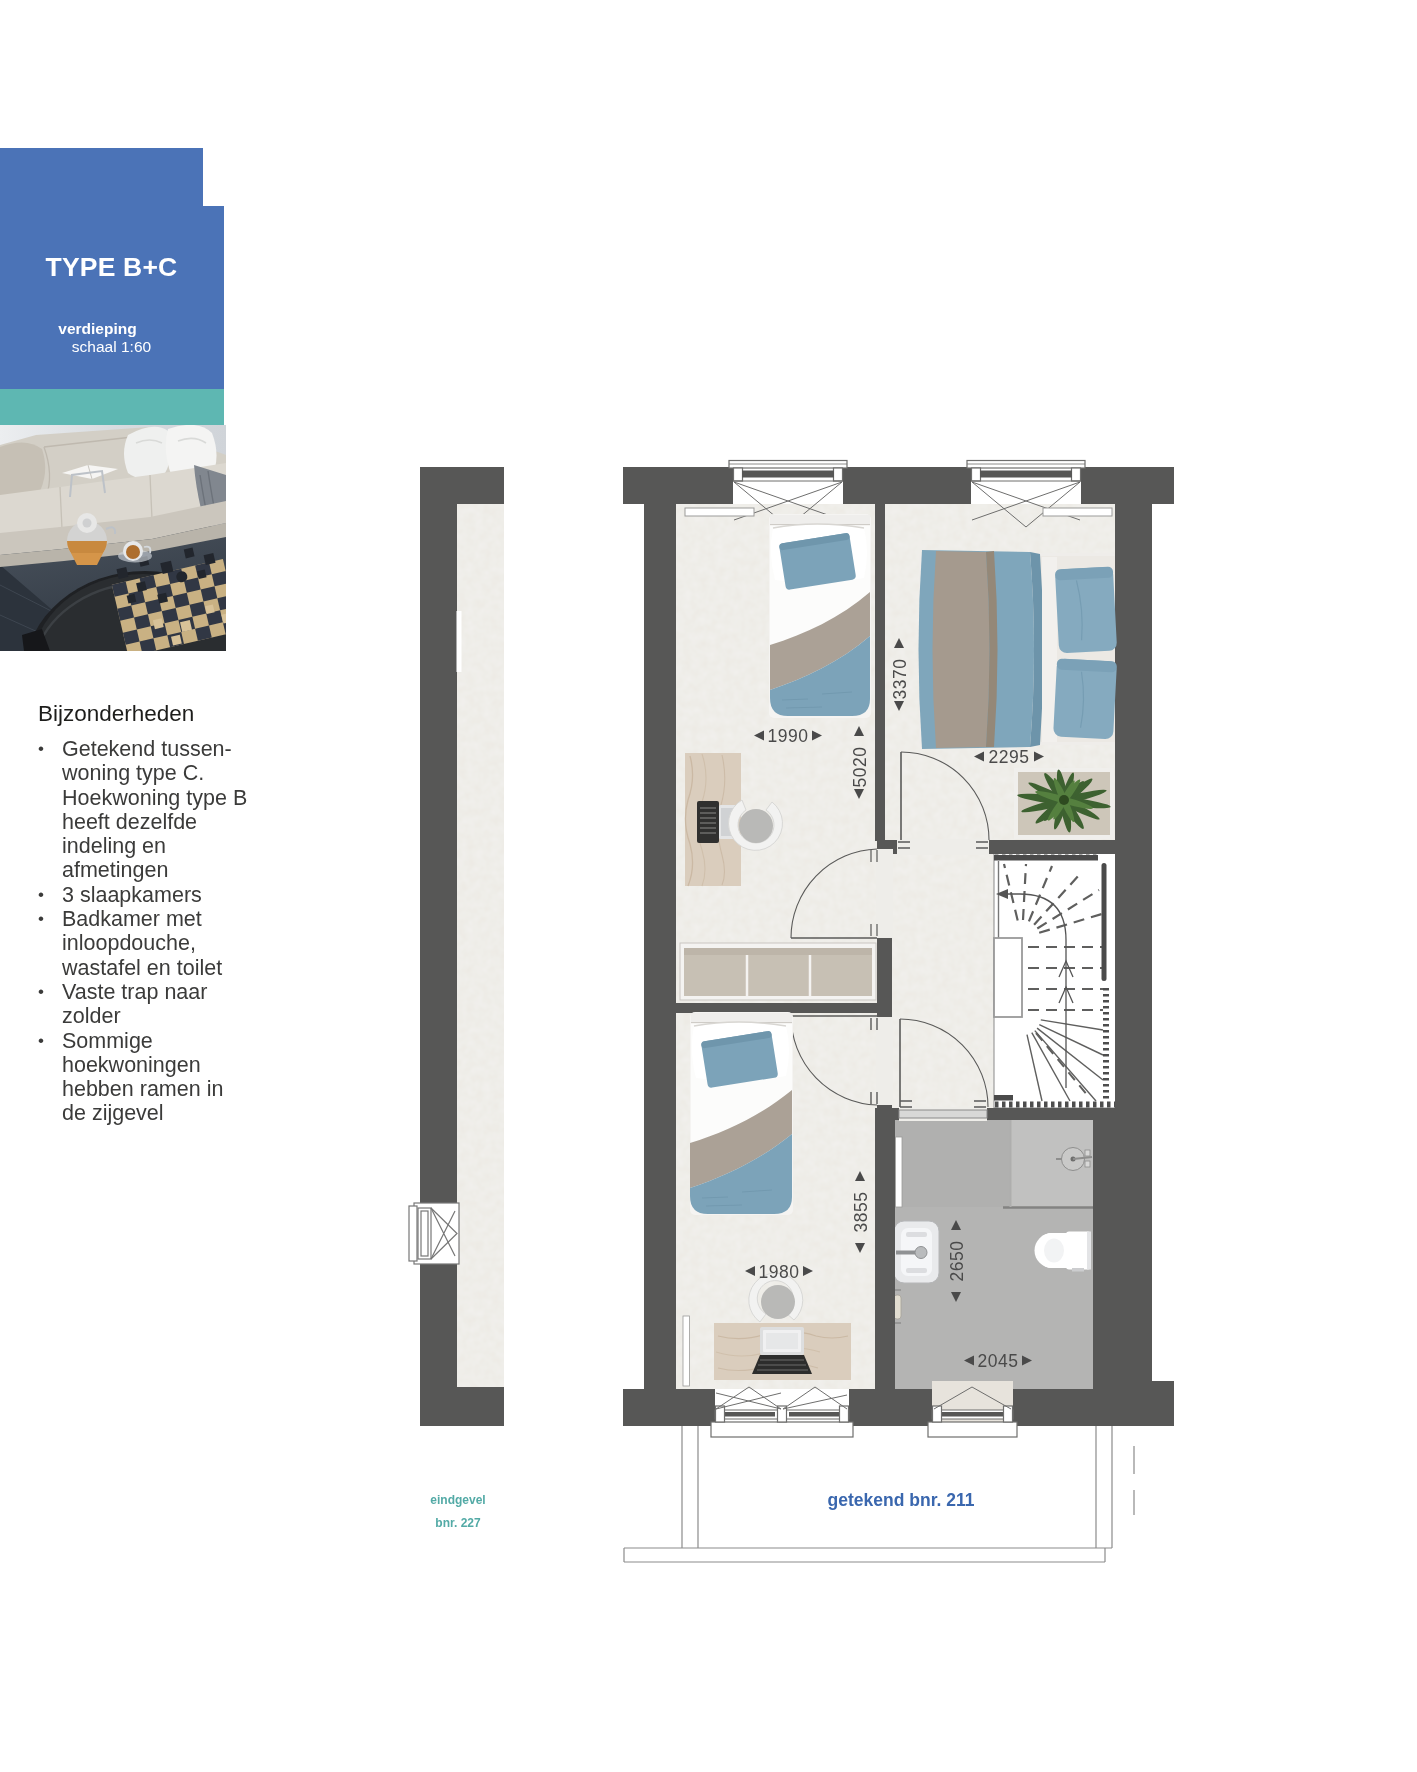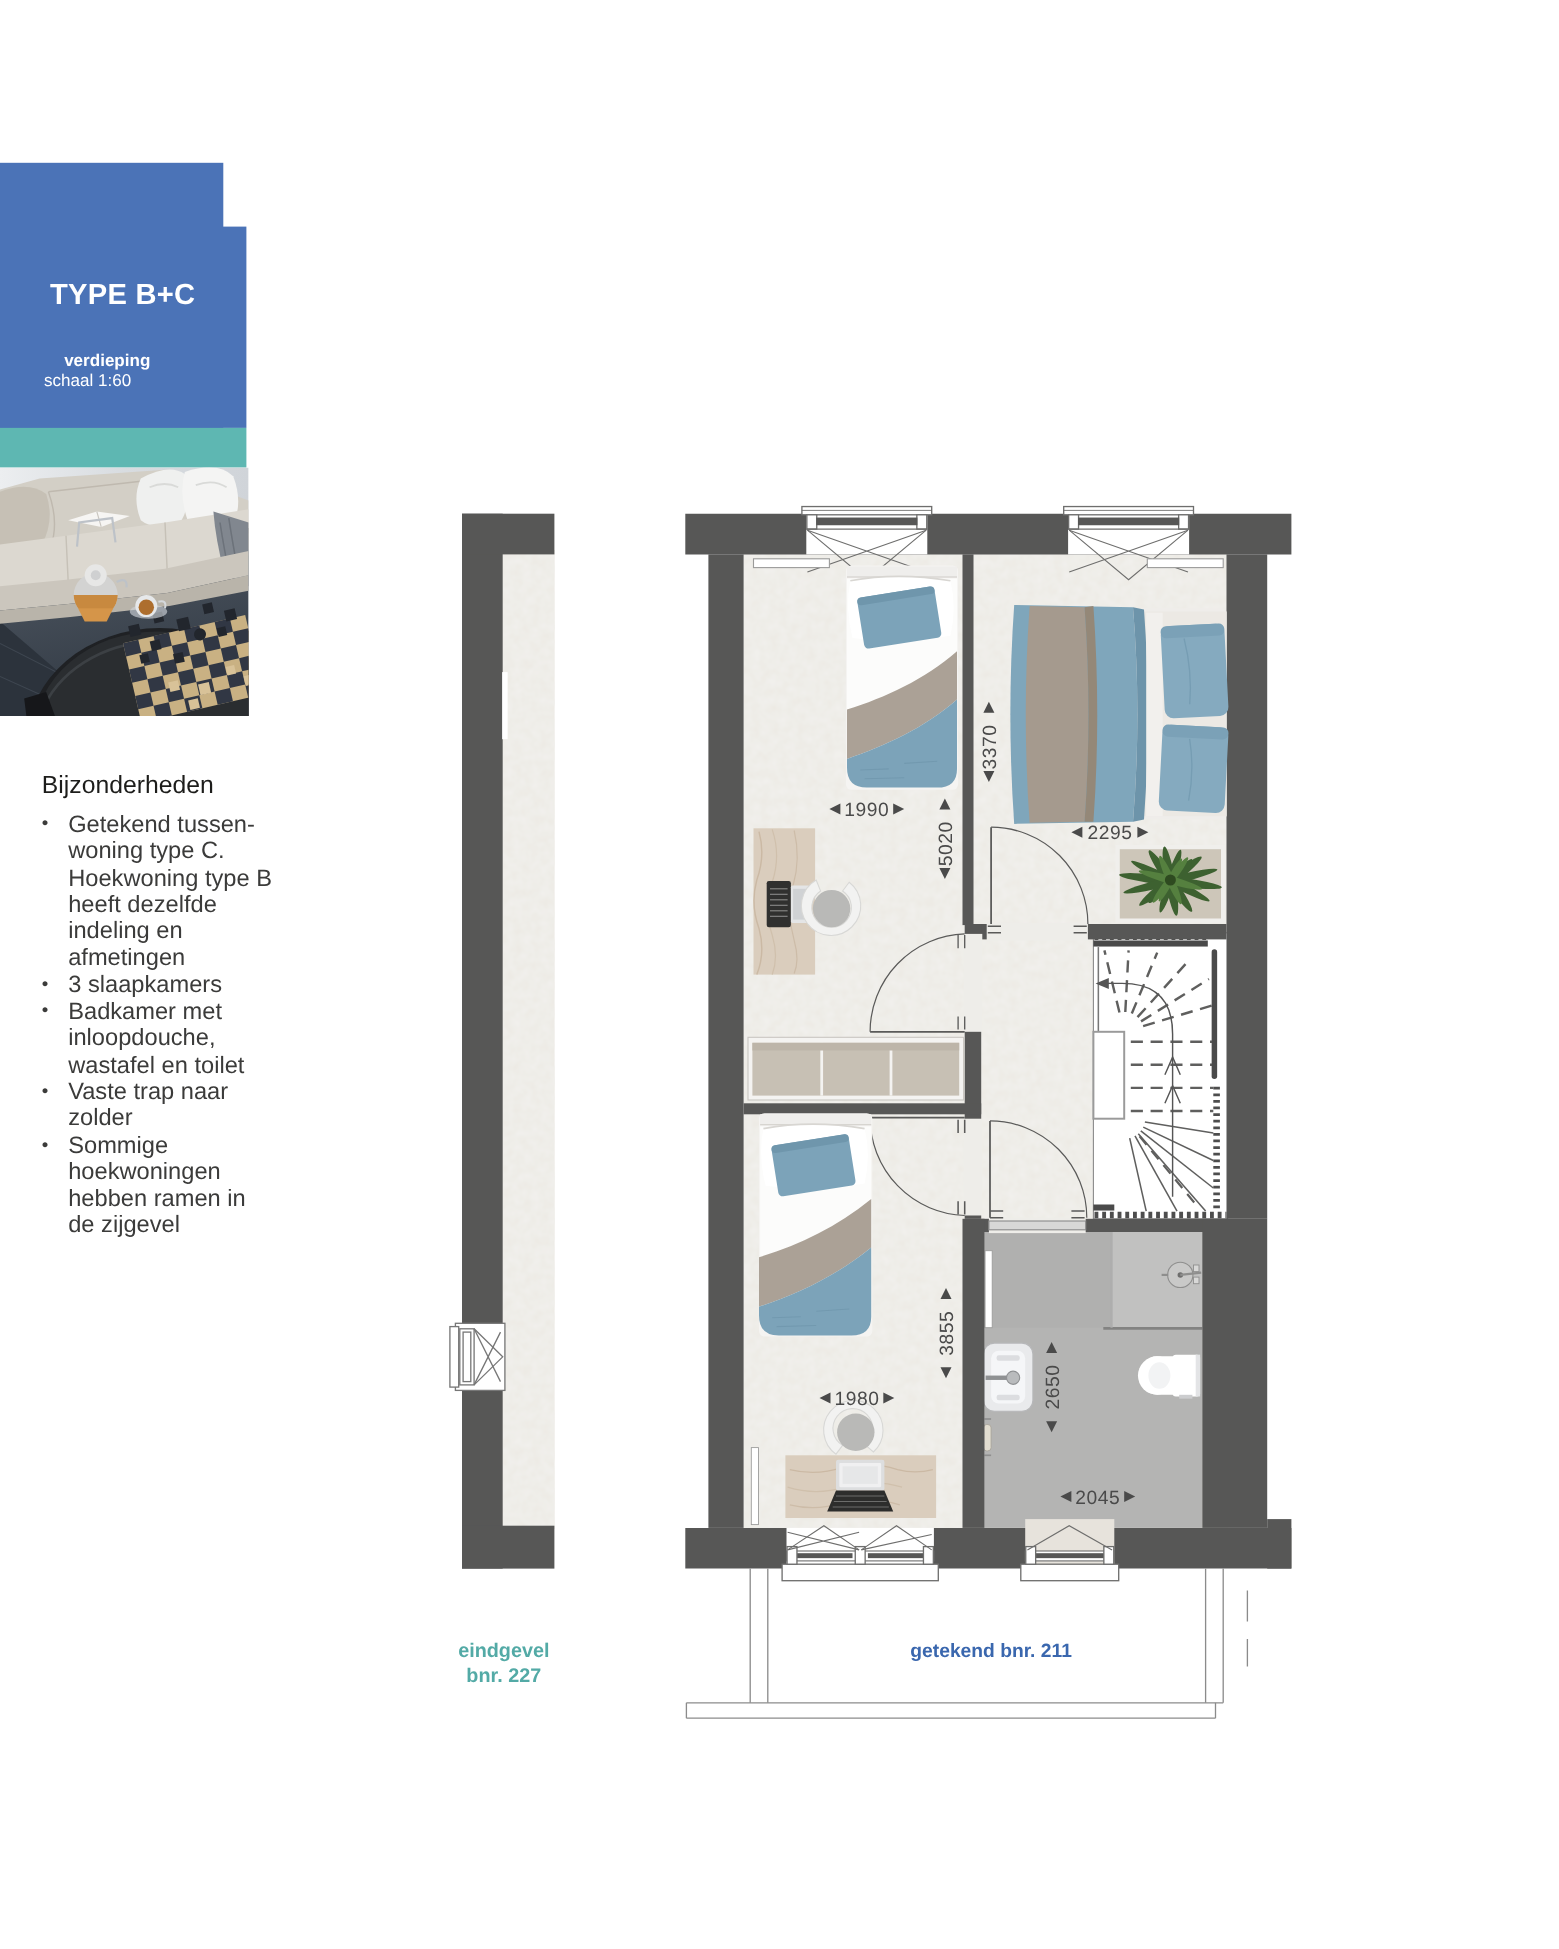--- a/index.html
+++ b/index.html
@@ -12,21 +12,21 @@
 <div id="page">
 
 <div class="abs" style="left:0;top:148px;width:203px;height:241px;background:#4b73b7;"></div>
 
 <div class="abs" style="left:0;top:206px;width:224px;height:183px;background:#4b73b7;"></div>
 
 <div class="abs" style="left:0;top:252px;width:223px;text-align:center;color:#fff;font-size:26.5px;font-weight:bold;letter-spacing:0.2px;">TYPE&nbsp;B+C</div>
 
 <div class="abs" style="left:0;top:320px;width:195px;text-align:center;color:#fff;font-size:15.5px;font-weight:bold;">verdieping</div>
 
-<div class="abs" style="left:0;top:338px;width:223px;text-align:left;color:#fff;font-size:15.5px;margin-left:40px;">schaal 1:60</div>
+<div class="abs" style="left:0;top:338px;width:223px;text-align:center;color:#fff;font-size:15.5px;">schaal 1:60</div>
 
 <div class="abs" style="left:0;top:389px;width:224px;height:36px;background:#5eb7b2;"></div>
 
 <div class="abs" style="left:0;top:425px;width:226px;height:226px;">
 <svg width="226" height="226" viewBox="0 0 226 226">
   <defs>
     <linearGradient id="pwall" x1="0" y1="0" x2="1" y2="0">
       <stop offset="0" stop-color="#eceef0"></stop>
             <stop offset="0.5" stop-color="#d8dce0"></stop>
             <stop offset="1" stop-color="#d0d4d9"></stop>
@@ -612,17 +612,17 @@
     <line x1="624" y1="1548" x2="1112" y2="1548"></line>
     <line x1="624" y1="1562" x2="1105" y2="1562"></line>
     <line x1="624" y1="1548" x2="624" y2="1562"></line>
     <line x1="1105" y1="1548" x2="1105" y2="1562"></line>
   </g>
 
   <line x1="1134" y1="1446" x2="1134" y2="1515" stroke="#8b8b8b" stroke-width="1.2" stroke-dasharray="28 16"></line>
   </g>
 </svg>
 
-<div class="abs" style="left:378px;top:1489px;width:160px;text-align:center;color:#53aaa6;font-weight:bold;font-size:18px;line-height:22.5px;">eindgevel<br>bnr. 227</div>
+<div class="abs" style="left:378px;top:1489px;width:160px;text-align:center;color:#53aaa6;font-weight:bold;font-size:12px;line-height:22.5px;">eindgevel<br>bnr. 227</div>
 
 <div class="abs" style="left:801px;top:1490px;width:200px;text-align:center;color:#3a67ae;font-weight:bold;font-size:17.5px;">getekend bnr. 211</div>
 
 </div>
 
 </body></html>

